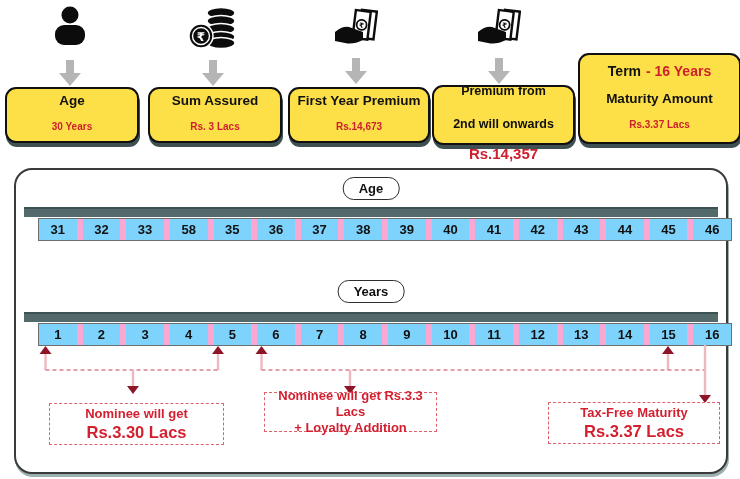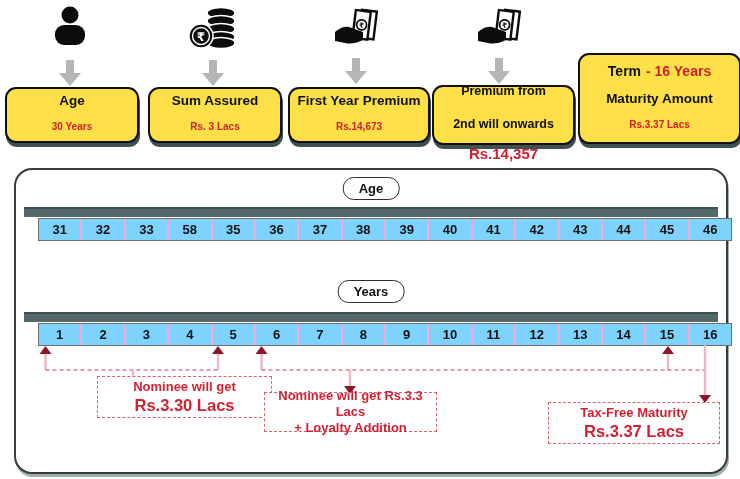--- a/index.html
+++ b/index.html
@@ -29,21 +29,21 @@
     border:1.5px solid #2e2e2e;border-radius:11px;background:#fff;
     padding:3px 15px;font-size:13px;font-weight:600;color:#111;
   }
   .tl-bar{position:absolute;left:8px;width:694px;height:8px;background:#546a6a;border-top:2px solid #3b5152;}
   .tl-row{
     position:absolute;left:22px;width:694px;height:23px;display:flex;
     border:1px solid #6e6e6e;box-sizing:border-box;background:#7dd3fc;
   }
   .tl-row .cell{
     flex:1;display:flex;align-items:center;justify-content:center;
-    font-size:13px;font-weight:bold;color:#111;border-left:2px solid #f9a8d4;
+    font-size:13px;font-weight:bold;color:#111;border-left:6px solid #f9a8d4;
   }
   .tl-row .cell:first-child{border-left:none;}
 
   
   .callout{
     position:absolute;border:1.5px dashed #df5f6b;background:#fff;
     display:flex;flex-direction:column;align-items:center;justify-content:center;
     text-align:center;color:#d41f2f;font-weight:bold;box-sizing:border-box;
   }
   .callout .l1{font-size:13px;line-height:16px;}
@@ -206,21 +206,21 @@
       <line x1="245.5" y1="25" x2="689" y2="25" stroke="#d97f8d" stroke-width="1.6" stroke-dasharray="4,3"></line>
 
       <line x1="117" y1="25" x2="117" y2="42" stroke="#ecb9c0" stroke-width="2.4"></line>
       <polygon points="111,41 123,41 117,49" fill="#8e1528"></polygon>
       <line x1="334" y1="25" x2="334" y2="42" stroke="#ecb9c0" stroke-width="2.4"></line>
       <polygon points="328,41 340,41 334,49" fill="#8e1528"></polygon>
       <line x1="689" y1="0" x2="689" y2="51" stroke="#ecb9c0" stroke-width="2.4"></line>
       <polygon points="683,50 695,50 689,58" fill="#8e1528"></polygon>
     </svg>
 
-    <div class="callout" style="left:33px;top:206px;width:175px;height:42px;margin-left:48px;">
+    <div class="callout" style="left:33px;top:233px;width:175px;height:42px;">
       <div class="l1">Nominee will get</div>
       <div class="l2big">Rs.3.30 Lacs</div>
     </div>
 
     <div class="callout" style="left:248px;top:222px;width:173px;height:40px;">
       <div class="l1">Nominee will get Rs.3.3 Lacs</div>
       <div class="l2">+ Loyalty Addition</div>
     </div>
 
     <div class="callout" style="left:532px;top:232px;width:172px;height:42px;">

